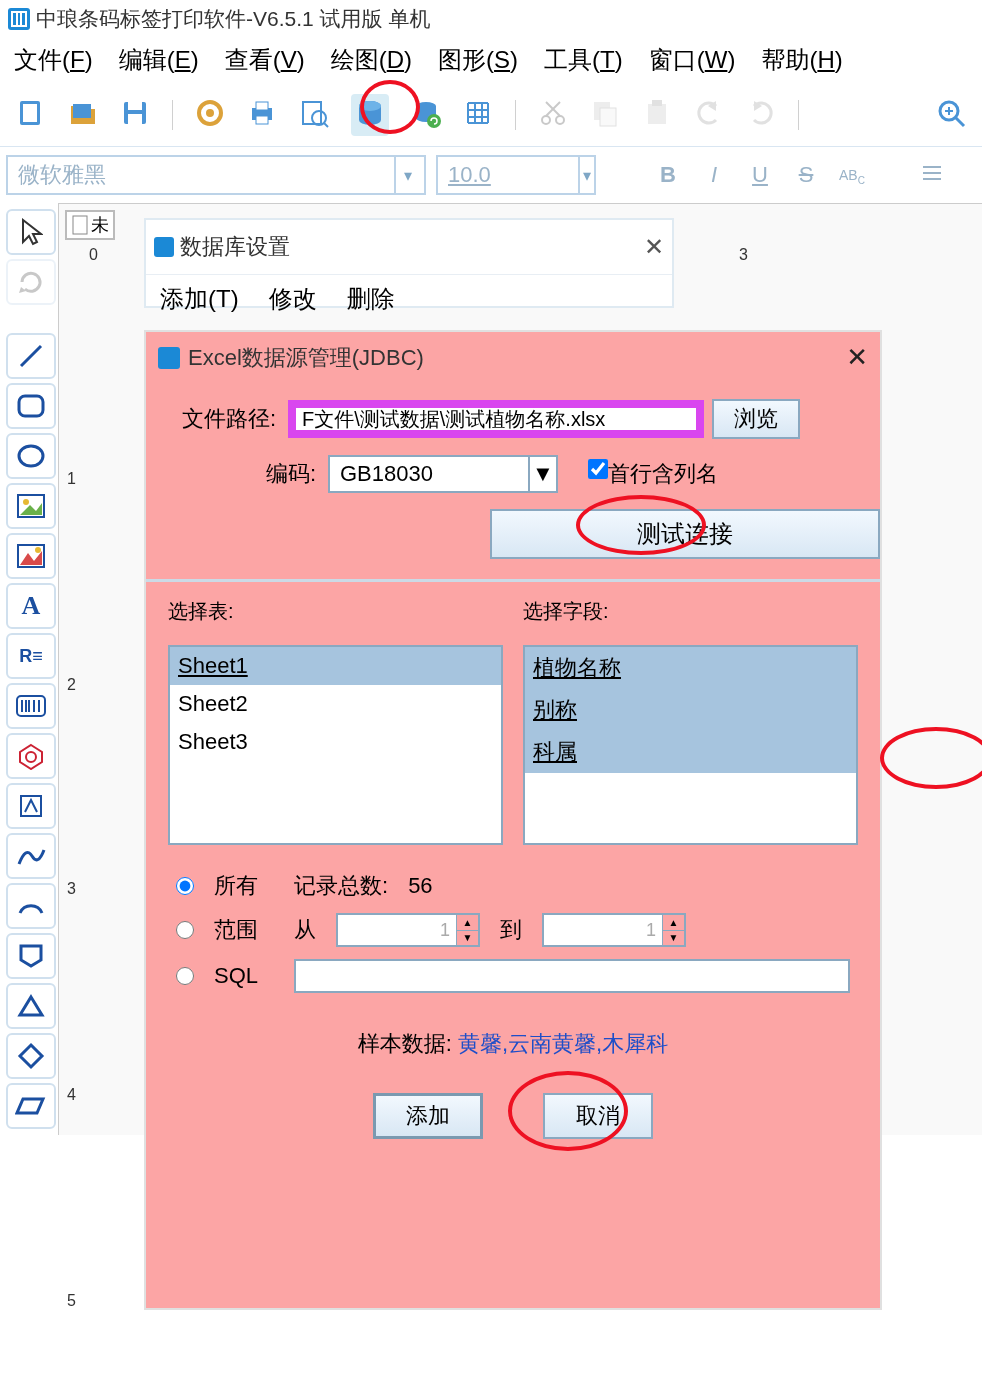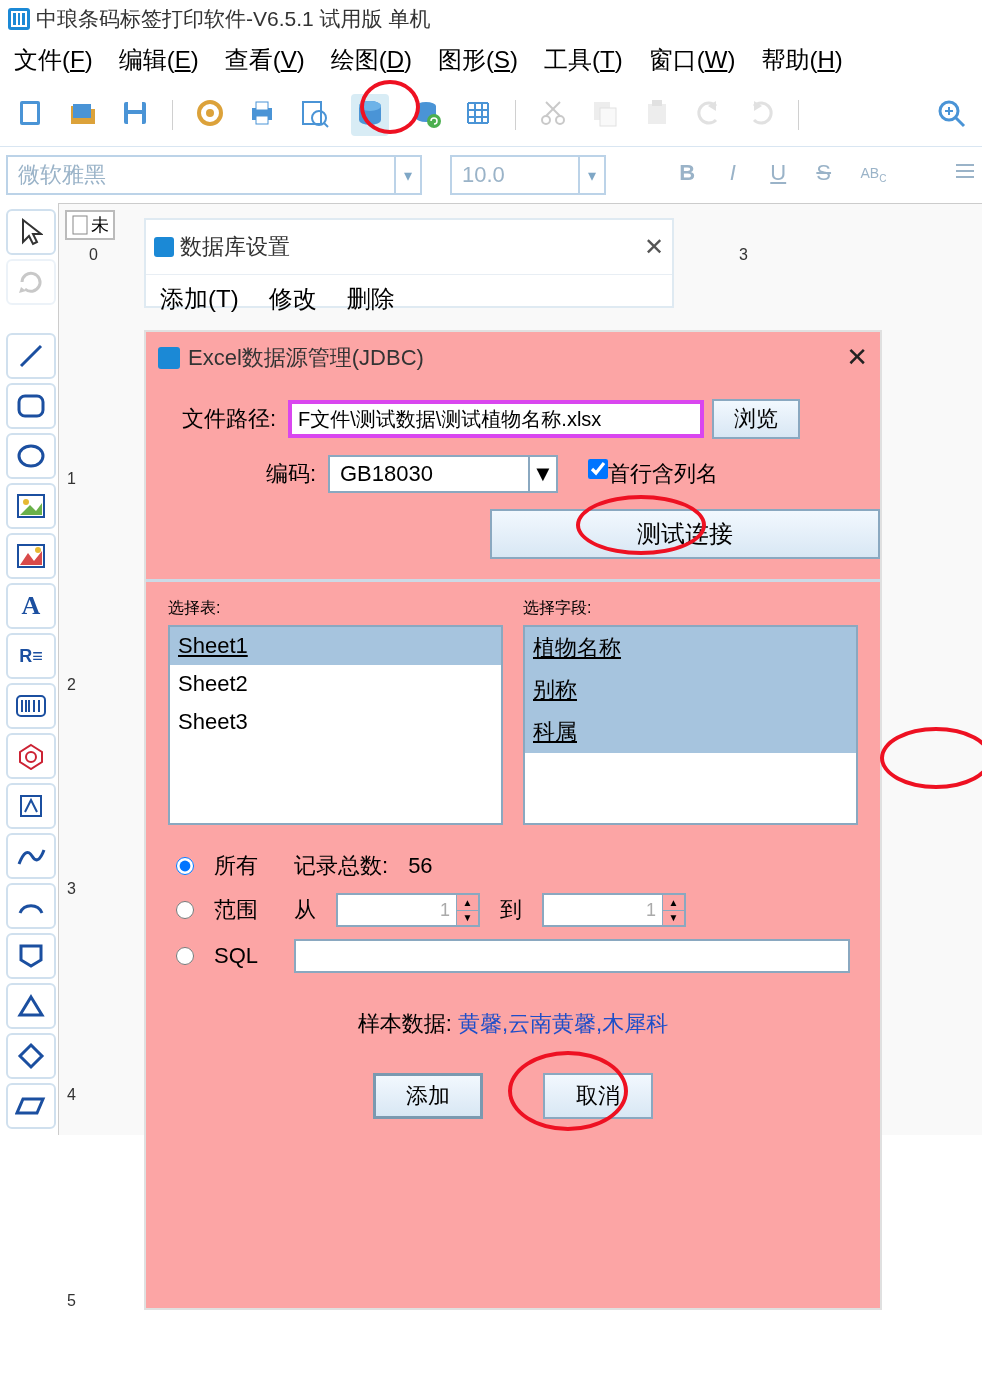--- a/index.html
+++ b/index.html
@@ -14,21 +14,21 @@
     .menubar .mi { cursor: pointer; }
     .menubar .mi u { text-decoration: underline; }
 
     
     .toolbar { display: flex; align-items: center; gap: 22px; padding: 6px 16px 10px; border-bottom: 1px solid #d9e6f2; position: relative; }
     .toolbar .sep { width: 1px; height: 30px; background: #d0d0d0; }
     .red-o { position:absolute; border:4px solid #e12; border-radius:50%; pointer-events:none;}
     #mark1 { left:360px; top:-8px; width:60px; height:54px; }
 
     
-    .fontrow { display: flex; align-items: flex-start; gap: 28px; padding: 8px 6px; }
+    .fontrow { display: flex; align-items: center; gap: 10px; padding: 8px 6px; }
     .fontrow .combo { display: flex; align-items: center; border: 2px solid #bcd3e8; height: 40px; }
     .fontrow .combo input { border: none; outline: none; font-size: 22px; color: #9ab3c8; padding: 0 10px; background: #fff; }
     .fontrow .combo .dd { width: 26px; height: 100%; border-left: 2px solid #bcd3e8; display:flex; align-items:center; justify-content:center; color:#7fa7c6; cursor:pointer;}
     .tbtn { width:36px; height:36px; color:#9ab3c8; font-size:22px; text-align:center; line-height:36px; cursor:pointer; }
 
     
     .main-area { display: flex; }
     .left-tools { width: 58px; display: flex; flex-direction: column; gap: 4px; padding: 6px 2px; }
     .left-tools .lt { width:50px; height:46px; border:2px solid #d0e0ee; border-radius:6px; display:flex; align-items:center; justify-content:center; margin-left:4px; cursor:pointer; }
 
@@ -45,34 +45,34 @@
     .dlg1 .hdr { display:flex; align-items:center; padding:12px 8px; font-size:22px; color:#333; border-bottom:1px solid #e8eef4; }
     .dlg1 .hdr .close { margin-left:auto; font-size:24px; color:#555; cursor:pointer; }
     .dlg1 .sub { display:flex; gap:30px; padding:8px 14px; font-size:24px; }
 
     
     .dlg2 { position:absolute; left:144px; top:330px; width:738px; height:980px; background:#fca5a5; border:2px solid #e0e0e0;}
     .dlg2 .hdr { display:flex; align-items:center; padding:10px 12px; font-size:22px; color:#333; }
     .dlg2 .hdr .close { margin-left:auto; font-size:26px; color:#222; cursor:pointer;}
     .row { display:flex; align-items:center; margin:16px 20px; font-size:22px;}
     .row label { min-width:110px; text-align:right; margin-right:12px;}
-    .tin { border:4px solid #d946ef; height:38px; font-size:20px; padding:0 6px; background:#fff; }
+    .tin { border:8px solid #d946ef; height:38px; font-size:20px; padding:0 6px; background:#fff; }
     .btn { border:2px solid #8aa8c0; background:linear-gradient(#f2f8fe,#d8e7f4); height:40px; font-size:22px; padding:0 20px; cursor:pointer; }
     .select { border:2px solid #8aa8c0; display:flex; align-items:center; height:38px; background:#fff;}
     .select span { padding:0 10px; flex:1; font-size:22px;}
     .select .dd { width:28px; height:100%; border-left:2px solid #8aa8c0; display:flex; align-items:center; justify-content:center; cursor:pointer;}
     .cbx { display:flex; align-items:flex-start; margin-left:30px;}
     .cbx input { width:20px; height:20px; }
     .test-row { display:flex; justify-content:flex-end; margin:10px 0 20px; position:relative;}
     .test-btn { border:2px solid #8aa8c0; background:linear-gradient(#f2f8fe,#d8e7f4); height:50px; width:390px; font-size:24px; cursor:pointer;}
     #mark3 { left:430px; top:-14px; width:130px; height:60px; }
     .divider { border-top:3px solid #cbdae6; margin:4px 0 16px;}
     .two-col { display:flex; gap:20px; padding:0 22px;}
     .col { flex:1;}
-    .col .lbl { font-size:16px; margin-bottom:6px;}
+    .col .lbl { font-size:20px; margin-bottom:20px;}
     .lst { border:2px solid #8aa8c0; height:200px; font-size:22px; overflow:auto; background:#fff;}
     .lst .li { padding:6px 8px; }
     .lst .li.sel { background:#a6c4de;text-decoration:underline; }
 
     .filter { padding:14px 26px; font-size:22px;}
     .filter .ftitle { margin-bottom:10px;}
     .filter .frow { display:flex; align-items:center; gap:20px; margin:12px 4px; }
     .filter .frow input[type=radio]{ width:18px; height:18px;}
     .spin { display:flex; border:2px solid #8aa8c0; height:34px;}
     .spin input { border:none; width:118px; text-align:right; font-size:18px; padding:0 6px; color:#aaa; outline:none;}
@@ -199,21 +199,21 @@
       </svg></span>
   <div class="red-o" id="mark1"></div>
 </div>
 
 <div class="fontrow">
   <div class="combo" style="width:420px;">
     <input style="width: 386px;" readonly="" value="微软雅黑">
     <div class="dd">▾</div>
   </div>
   <div class="combo" style="width:160px;">
-    <input style="width: 126px;" readonly="" value="10.0">
+    <input style="width: 140px; text-decoration: underline;" readonly="" value="10.0">
     <div class="dd">▾</div>
   </div>
   <div style="width:34px"></div>
   <div class="tbtn"><b>B</b></div>
   <div class="tbtn"><i>I</i></div>
   <div class="tbtn"><u>U</u></div>
   <div class="tbtn"><s>S</s></div>
   <div class="tbtn" style="font-size:14px">AB<sub style="font-size:10px">C</sub></div>
   <div style="width:24px"></div>
   <div class="tbtn"><svg width="22" height="18">

